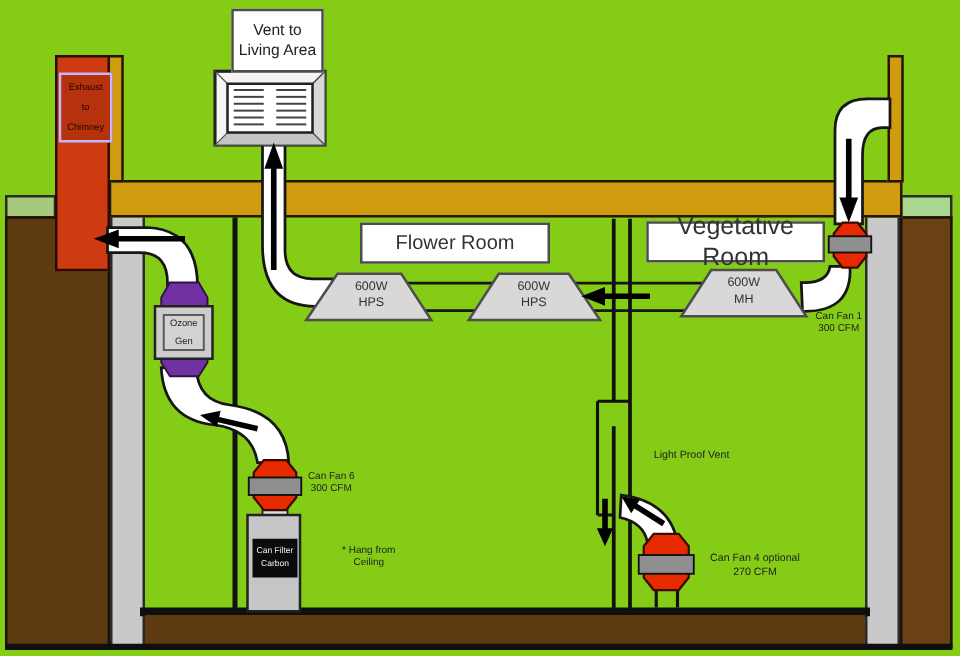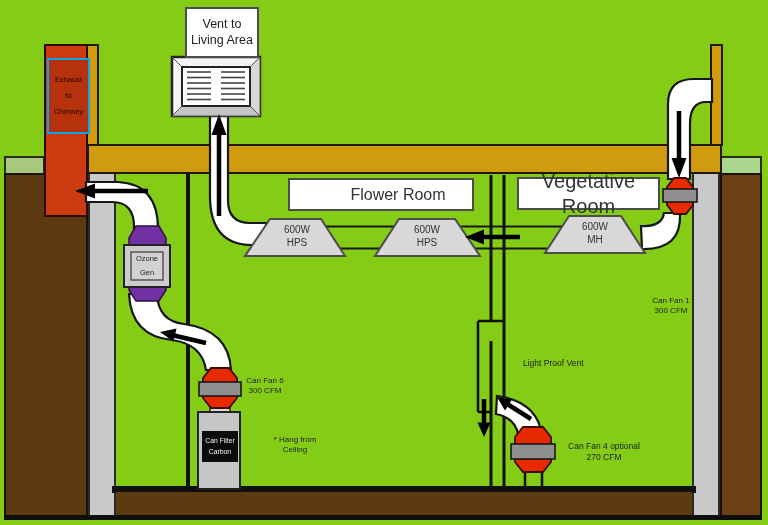--- a/index.html
+++ b/index.html
@@ -10,22 +10,22 @@
   .grass{background:#a7c97e;border:2px solid #2b2b20;}
   .earth{background:#5e3a10;border:2px solid #1a1208;}
   .fwall{background:#c9c9c9;border:2px solid #2a2a2a;}
   .wood{background:#d19b10;border:2px solid #201805;}
   .chimney{background:#cf3b10;border:2px solid #2a0d02;}
   .blackbar{background:#0f0f0f;}
   
   .lbl{position:absolute;color:#222;text-align:center;line-height:1.25;z-index:30;}
   .boxlbl{background:#fff;border:2px solid #4d4d4d;display:flex;align-items:center;justify-content:center;}
   .twoline span{display:block;}
-  #exhaust-label{background:#b5320c;border:2px solid #0ea5e9;color:#1d0700;
-                 display:flex;flex-direction:column;justify-content:space-around;padding:12px 0;}
+  #exhaust-label{background:#b5320c;border:2px solid #c4b5fd;color:#1d0700;
+                 display:flex;flex-direction:column;justify-content:space-around;padding:2px 0;}
   #filter-label{background:#0b0b0b;color:#f4f4f4;display:flex;flex-direction:column;
                 justify-content:center;}
   svg{position:absolute;left:0;top:0;z-index:20;}
 </style>
 </head>
 <body>
 
 <div id="stage">
 
   <div class="abs grass" style="left:4px;top:156px;width:41px;height:19px;"></div>
@@ -151,42 +151,42 @@
         <span>Living Area</span>
       </div>
   </div>
 
   <div class="lbl" id="exhaust-label" style="left:47px;top:58px;width:39px;height:48px;font-size:7.5px;">
     <span>Exhaust</span>
     <span>to</span>
     <span>Chimney</span>
   </div>
 
-  <div class="lbl boxlbl" style="left:288px;top:178px;width:148px;height:29px;font-size:16px;color:#333;padding-left:34px;">
+  <div class="lbl boxlbl" style="left:288px;top:178px;width:148px;height:29px;font-size:16px;color:#333;">
     <span>Flower Room</span>
   </div>
 
   <div class="lbl boxlbl" style="left:517px;top:177px;width:139px;height:29px;font-size:20px;color:#333;">
     <span>Vegetative Room</span>
   </div>
 
   <div class="lbl twoline" style="left:267px;top:224px;width:60px;font-size:10px;color:#333;">
     <span>600W</span>
       <span>HPS</span>
   </div>
   <div class="lbl twoline" style="left:397px;top:224px;width:60px;font-size:10px;color:#333;">
     <span>600W</span>
       <span>HPS</span>
   </div>
   <div class="lbl twoline" style="left:565px;top:221px;width:60px;font-size:10px;color:#333;">
     <span>600W</span>
       <span>MH</span>
   </div>
 
-  <div class="lbl twoline" style="left:643px;top:248px;width:56px;font-size:8px;margin-top:48px;">
+  <div class="lbl twoline" style="left:643px;top:248px;width:56px;font-size:8px;">
     <span>Can Fan 1</span>
       <span>300 CFM</span>
   </div>
   <div class="lbl twoline" style="left:550px;top:441px;width:108px;font-size:8.5px;">
     <span>Can Fan 4 optional</span>
       <span>270 CFM</span>
   </div>
   <div class="lbl twoline" style="left:240px;top:376px;width:50px;font-size:8px;">
     <span>Can Fan 6</span>
       <span>300 CFM</span>

